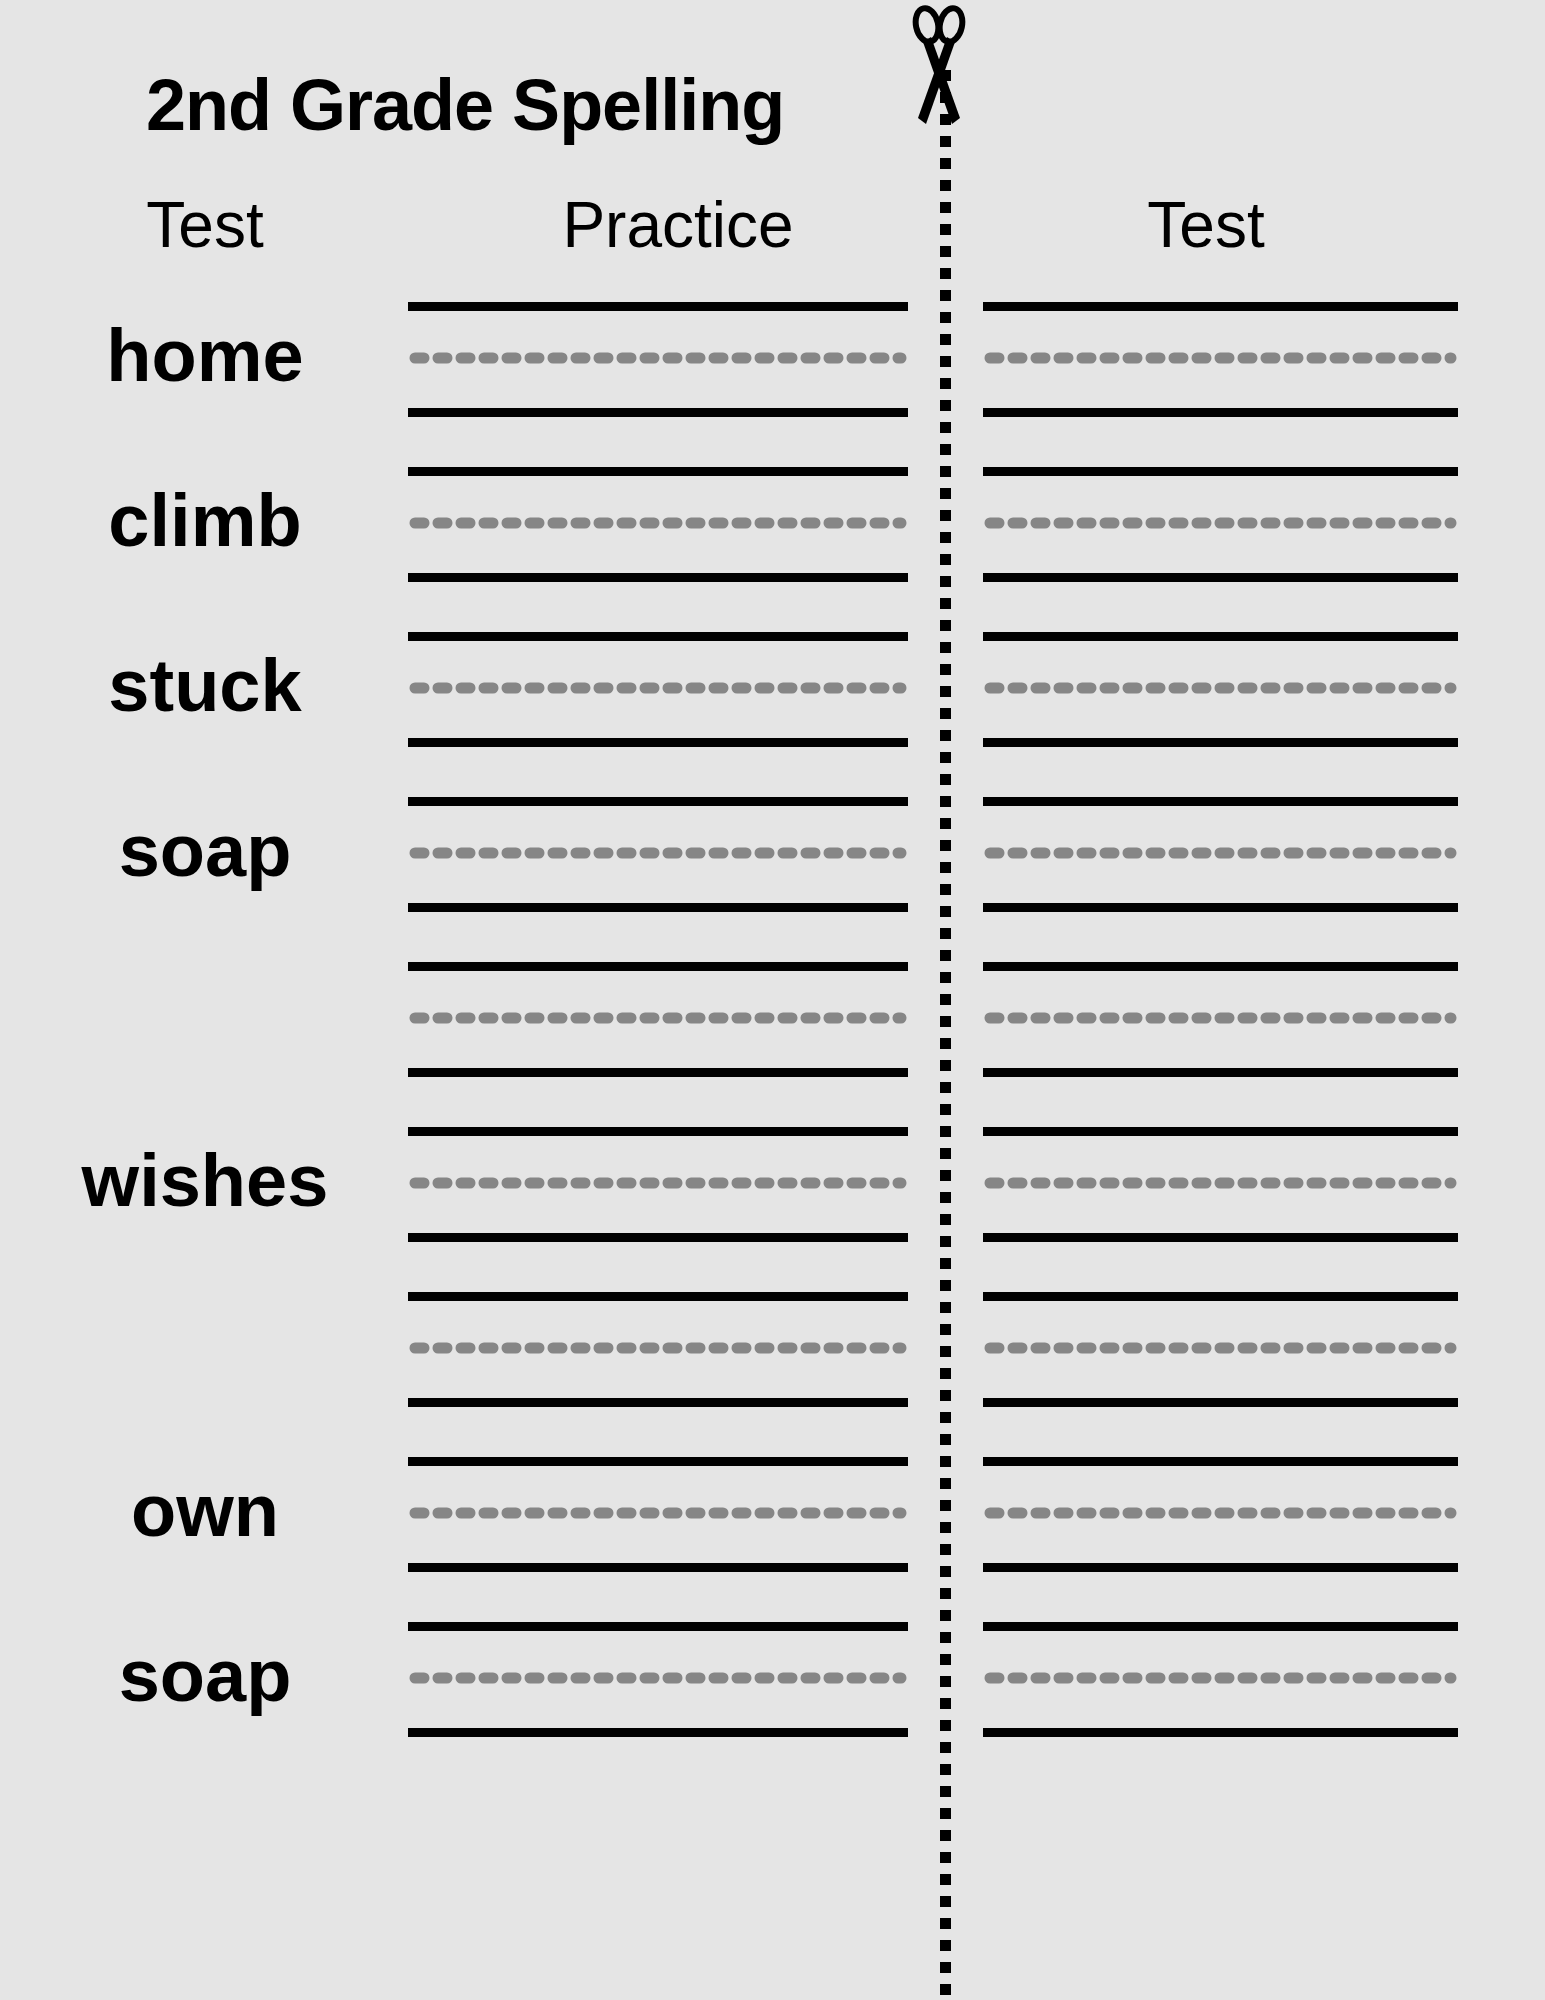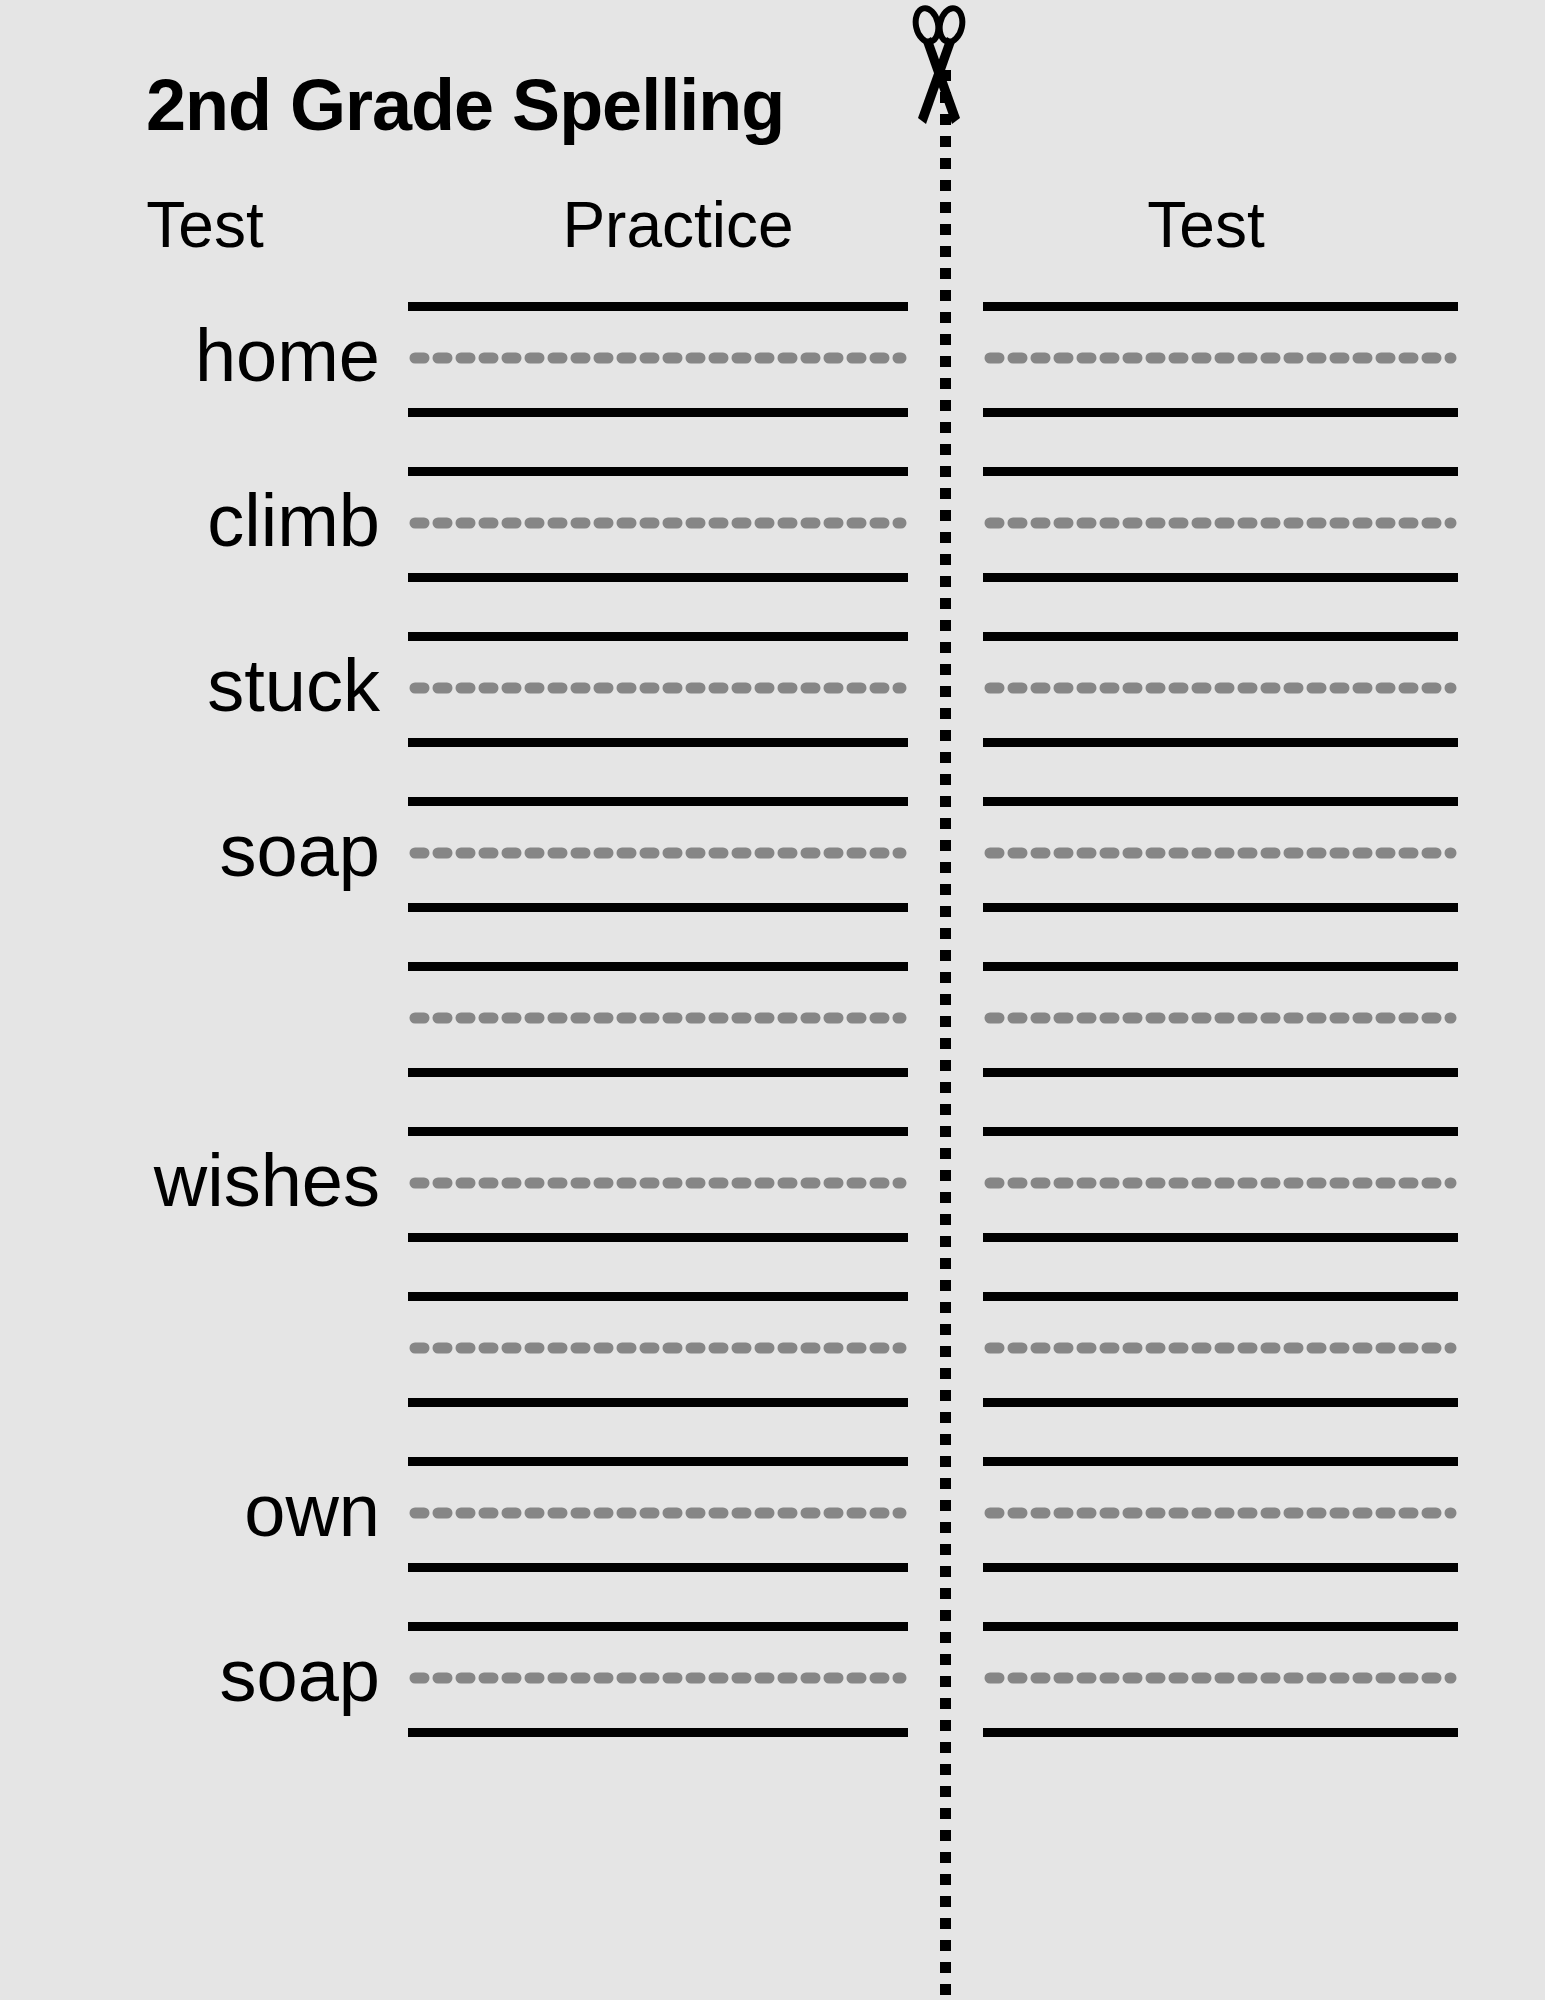--- a/index.html
+++ b/index.html
@@ -57,22 +57,23 @@
   }
   .row { position: relative; height: 165px; }
   .word {
     position: absolute;
     left: 30px;
     width: 350px;
     top: 55px;
     transform: translateY(-52%);
     font-size: 74px;
     line-height: 1;
-    text-align: right;
+    text-align: center;
     white-space: nowrap;
+    font-weight: bold;
   }
   .cell { position: absolute; top: 0; height: 120px; }
   .cell.practice { left: 408px; width: 500px; }
   .cell.test     { left: 983px; width: 475px; }
   .ln-solid {
     position: absolute;
     left: 0;
     width: 100%;
     height: 9px;
     background: #000000;

